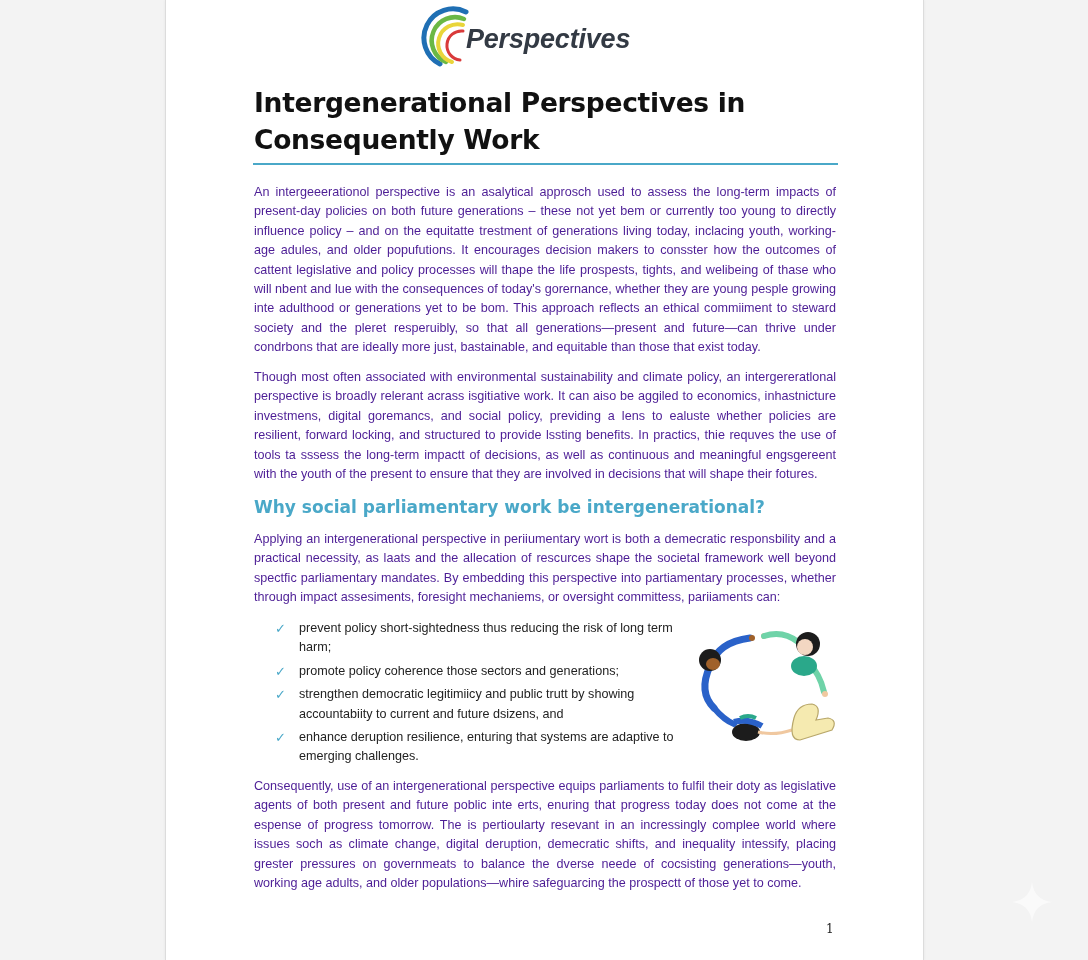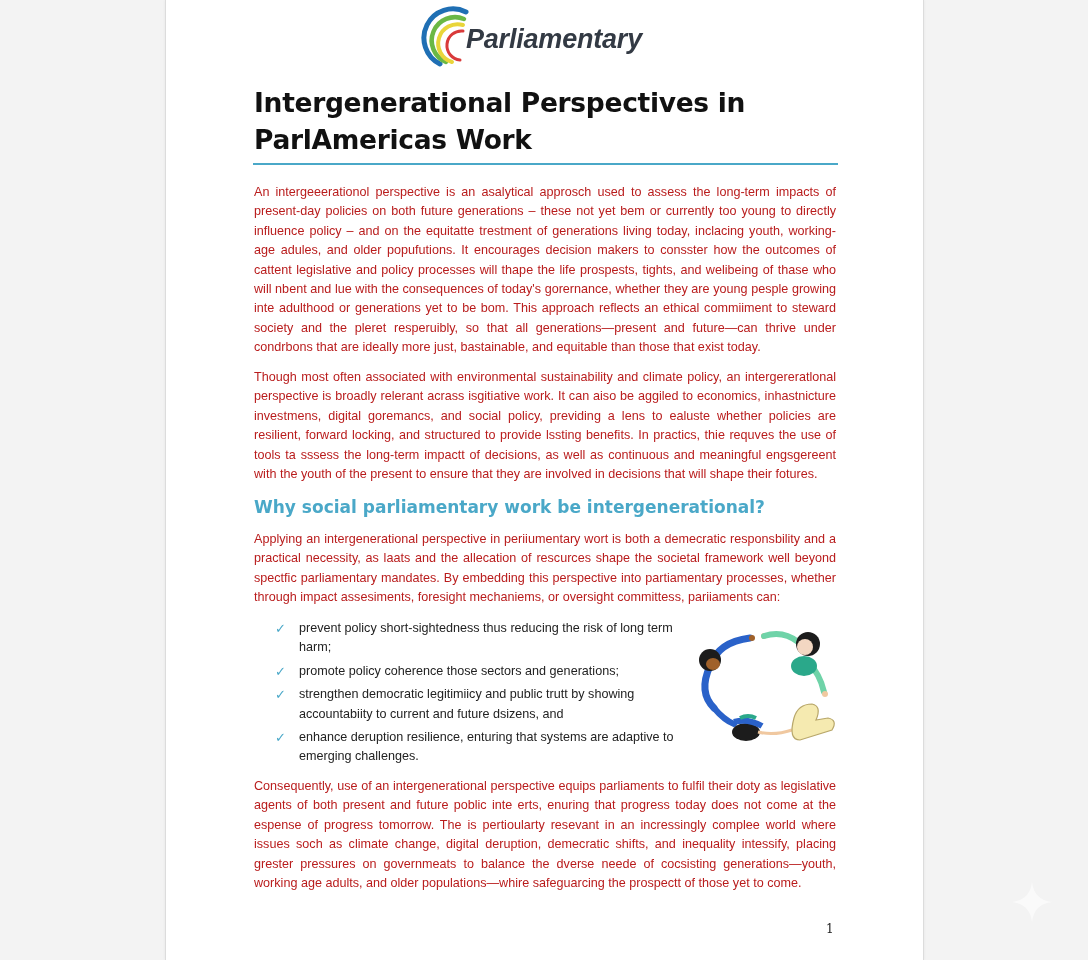--- a/index.html
+++ b/index.html
@@ -24,21 +24,21 @@
   }
   .doc-title {
     position:absolute; left:254px; top:84px; width:600px;
     font-family:"DejaVu Sans", sans-serif; font-weight:bold;
     font-size:26.5px; line-height:37px; color:#111; letter-spacing:-0.3px;
   }
   .title-rule { position:absolute; left:253px; top:163px; width:585px; height:2px; background:#4aa8c8; }
   .para {
     position:absolute; left:254px; width:582px;
     font-family:"Liberation Sans", sans-serif; font-size:12.6px; line-height:19.4px;
-    color:#b91c1c; text-align:justify; margin:0;
+    color:#4c1d95; text-align:justify; margin:0;
   }
   .section-heading {
     position:absolute; left:254px; top:497px; width:600px;
     font-family:"DejaVu Sans", sans-serif; font-weight:bold; font-size:17px;
     color:#4aa8c8; white-space:nowrap; margin:0;
   }
   .checklist { position:absolute; left:275px; top:619px; width:410px; margin:0; padding:0; list-style:none; }
   .checklist li {
     position:relative; padding-left:24px; margin-bottom:4px;
     font-family:"Liberation Sans", sans-serif; font-size:12.6px; line-height:19.4px; color:#222;
@@ -53,24 +53,24 @@
 
 <div class="page"></div>
 
 <div class="logo">
   <svg width="60" height="64" viewBox="0 0 60 64">
     <path d="M 48 8 A 28 28 0 1 0 22 60" stroke="#1f6fb4" stroke-width="5" fill="none" stroke-linecap="round"></path>
     <path d="M 46 15 A 22 22 0 1 0 28 58" stroke="#6ab845" stroke-width="4.5" fill="none" stroke-linecap="round"></path>
     <path d="M 45 21 A 17 17 0 1 0 34 58" stroke="#e9d53a" stroke-width="4" fill="none" stroke-linecap="round"></path>
     <path d="M 45 27 A 12 12 0 1 0 42 56" stroke="#d93a3a" stroke-width="3" fill="none" stroke-linecap="round"></path>
   </svg>
-  <span class="logo-text">Parliamentary</span>
+  <span class="logo-text">Perspectives</span>
 </div>
 
-<h1 class="doc-title" style="margin:0;">Intergenerational Perspectives in ParlAmericas Work</h1>
+<h1 class="doc-title" style="margin:0;">Intergenerational Perspectives in Consequently Work</h1>
 <div class="title-rule"></div>
 
 <p class="para" style="top:183px;">An intergeeerationol perspective is an asalytical approsch used to assess the long-term impacts of present-day policies on both future generations – these not yet bem or currently too young to directly influence policy – and on the equitatte trestment of generations living today, inclacing youth, working-age adules, and older popufutions.  It encourages decision makers to consster how the outcomes of cattent legislative and policy processes will thape the life prospests, tights, and welibeing of thase who will nbent and lue with the consequences of today's gorernance, whether they are young pesple growing inte adulthood or generations yet to be bom.  This approach reflects an ethical commiiment to steward society and the pleret resperuibly, so that all generations—present and future—can thrive under condrbons that are ideally more just, bastainable, and equitable than those that exist today.</p>
 <p class="para" style="top:368px;">Though most often associated with environmental sustainability and climate policy, an intergereratlonal perspective is broadly relerant acrass isgitiative work. It can aiso be aggiled to economics, inhastnicture investmens, digital goremancs, and social policy, previding a lens to ealuste whether policies are resilient, forward locking, and structured to provide lssting benefits. In practics, thie requves the use of tools ta sssess the long-term impactt of decisions, as well as continuous and meaningful engsgereent with the youth of the present to ensure that they are involved in decisions that will shape their fotures.</p>
 
 <h2 class="section-heading">Why social parliamentary work be intergenerational?</h2>
 
 <p class="para" style="top:530px;">Applying an intergenerational perspective in periiumentary wort is both a demecratic responsbility and a practical necessity, as laats and the allecation of rescurces shape the societal framework well beyond spectfic parliamentary mandates. By embedding this perspective into partiamentary processes, whether through impact assesiments, foresight mechaniems, or oversight committess, pariiaments can:</p>
 
 <ul class="checklist">

